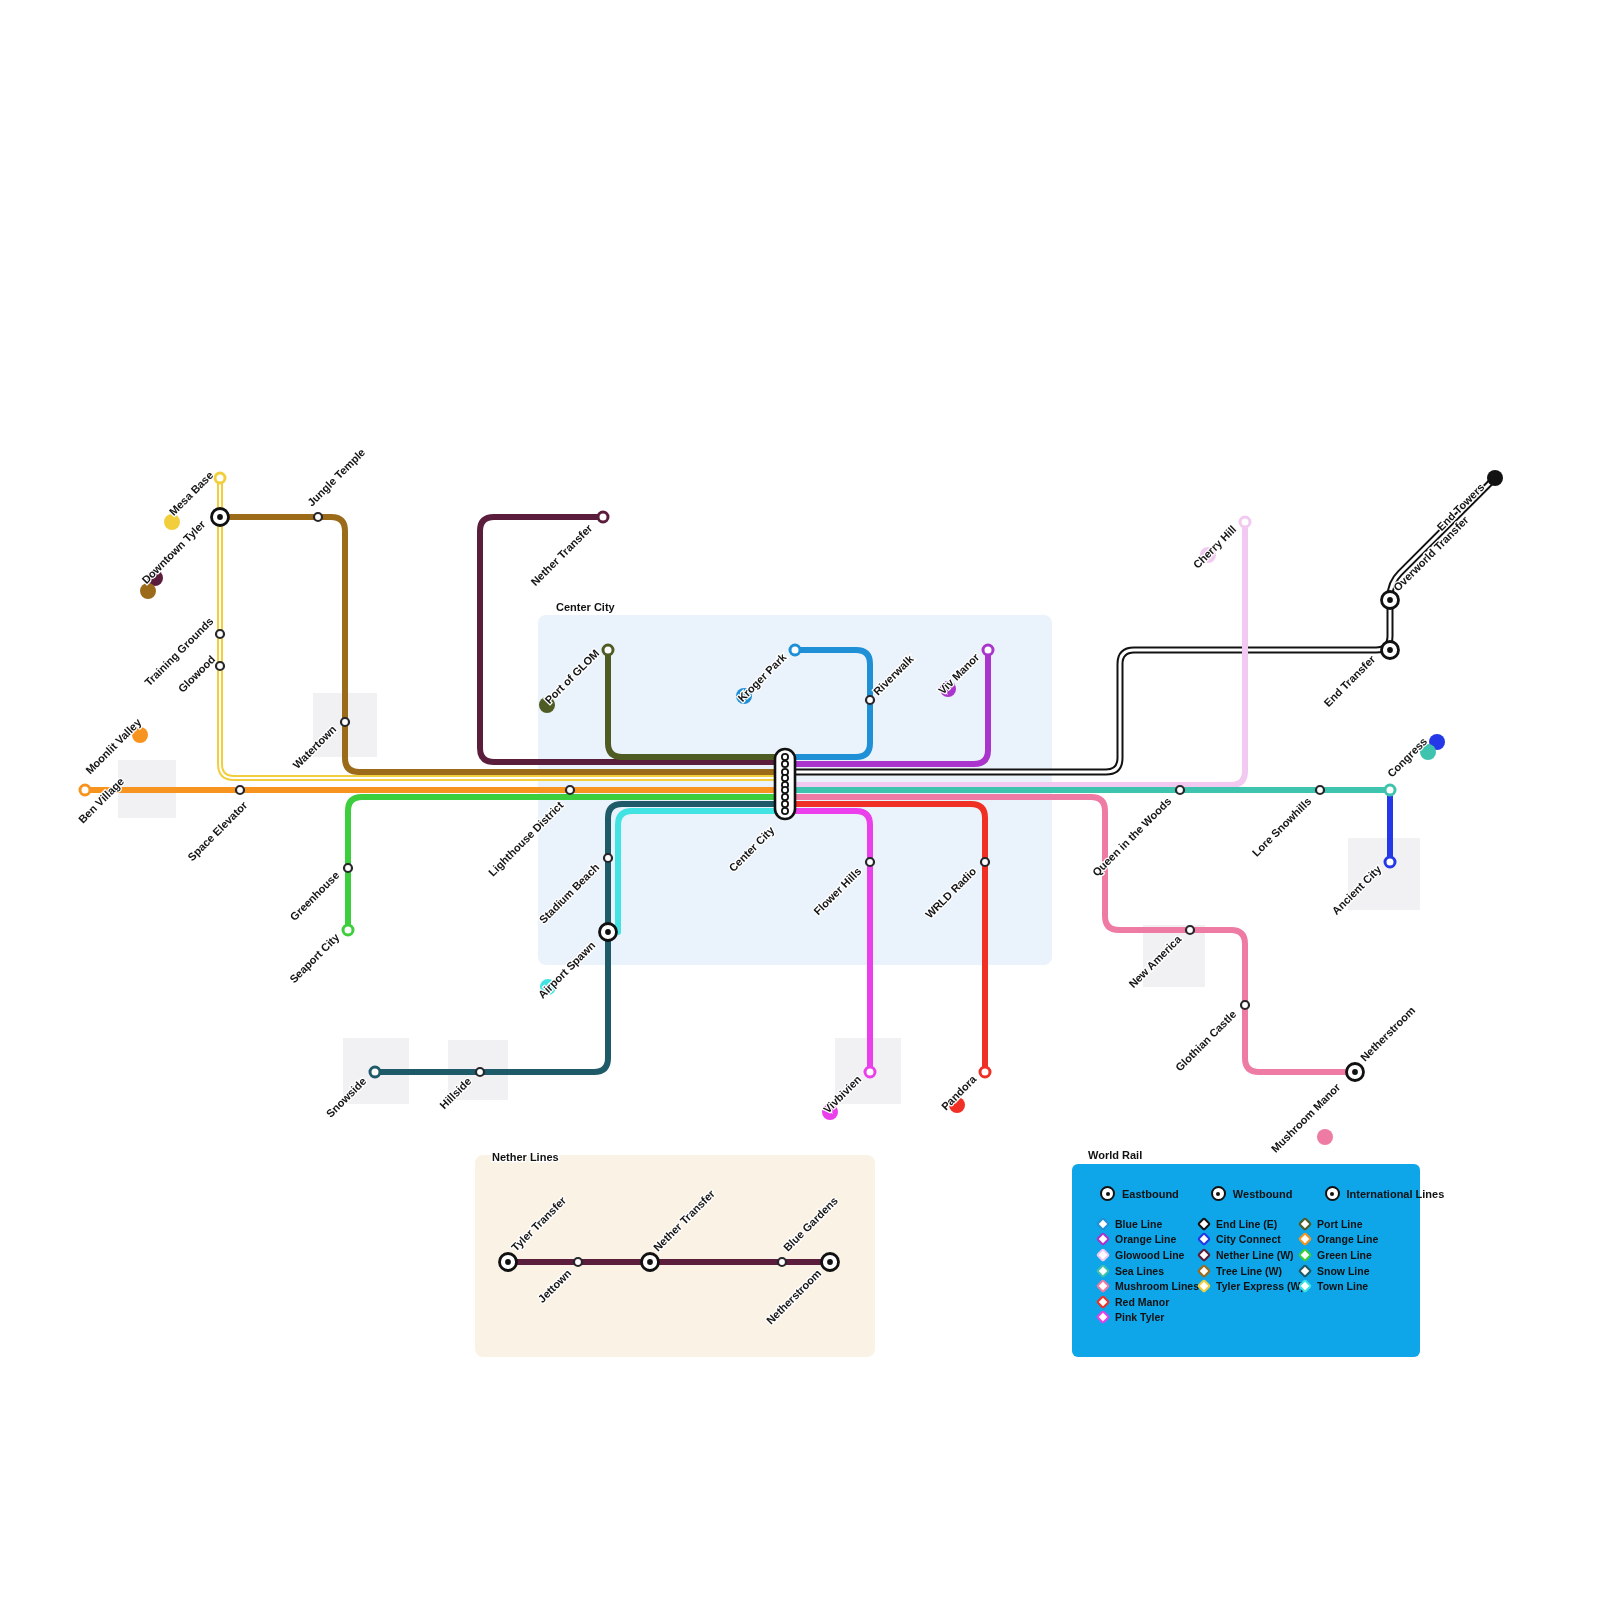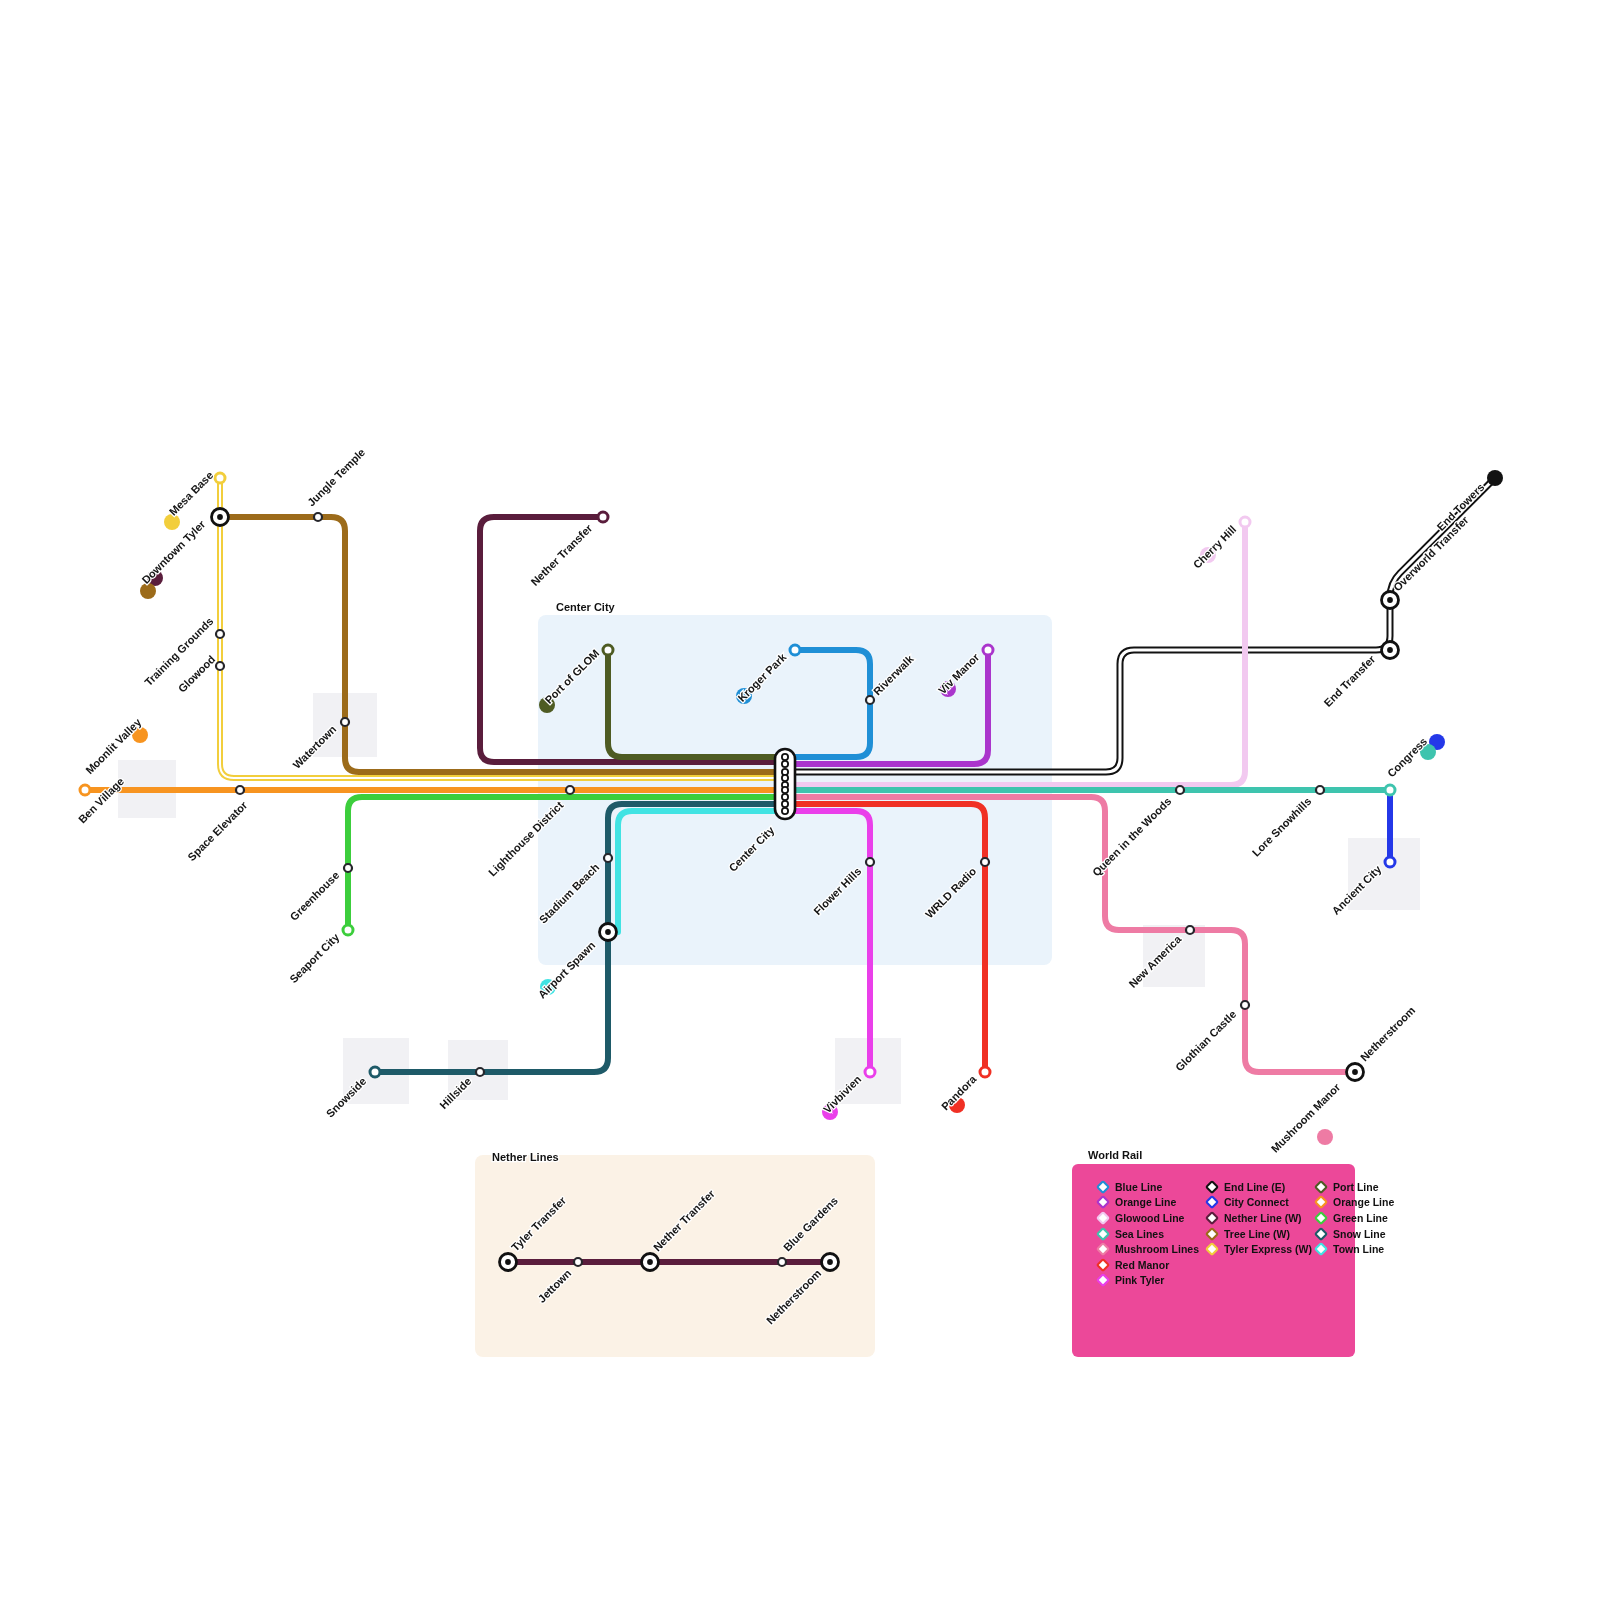--- a/index.html
+++ b/index.html
@@ -1,28 +1,28 @@
 <!DOCTYPE html>
 <html><head>
 <meta charset="utf-8">
 <style>
   html,body{margin:0;padding:0;background:#ffffff;}
   body{font-family:"Liberation Sans",sans-serif;}
   .stage{position:relative;width:1600px;height:1600px;background:#ffffff;overflow:hidden;}
   #map-svg{position:absolute;left:0;top:0;width:1600px;height:1600px;}
 
-  .legend{position:absolute;left:1072px;top:1164px;width:283px;height:193px;
-          background:#ec4899;border-radius:6px;color:#111;}
+  .legend{position:absolute;left:1072px;top:1164px;width:348px;height:193px;
+          background:#0ea5e9;border-radius:6px;color:#111;}
   .legend-title{position:absolute;top:-15px;left:16px;font-size:11px;font-weight:bold;color:#111;}
   .legend-directions{display:flex;gap:32px;padding:22px 0 0 28px;align-items:center;}
   .dir{display:flex;align-items:center;gap:7px;font-size:11px;font-weight:bold;white-space:nowrap;}
   .bullseye{width:11px;height:11px;border:2.5px solid #111;border-radius:50%;
             display:inline-flex;align-items:center;justify-content:center;background:#fff;flex:none;}
   .bullseye-dot{width:4px;height:4px;background:#111;border-radius:50%;}
-  .legend-columns{display:flex;padding:15px 0 0 26px;gap:8px;text-align:center;}
+  .legend-columns{display:flex;padding:15px 0 0 26px;text-align:center;}
   .col{width:101px;display:flex;flex-direction:column;}
   .entry{display:flex;align-items:center;gap:7px;font-size:10.5px;font-weight:bold;height:15.6px;white-space:nowrap;}
   .diamond{width:6px;height:6px;border:2.5px solid #000;background:#fff;transform:rotate(45deg);
            border-radius:2px;flex:none;}
 </style>
 </head>
 <body>
 
 <div class="stage">
   <svg id="map-svg" xmlns="http://www.w3.org/2000/svg" viewBox="0 0 1600 1600">
@@ -256,20 +256,40 @@
       <text x="572" y="1274" transform="rotate(-45 572 1274)" text-anchor="end" font-size="11" font-weight="bold" fill="#151515" stroke="#ffffff" stroke-width="2.5" paint-order="stroke">Jettown</text>
       <text x="658" y="1252" transform="rotate(-45 658 1252)" text-anchor="start" font-size="11" font-weight="bold" fill="#151515" stroke="#ffffff" stroke-width="2.5" paint-order="stroke">Nether Transfer</text>
       <text x="788" y="1252" transform="rotate(-45 788 1252)" text-anchor="start" font-size="11" font-weight="bold" fill="#151515" stroke="#ffffff" stroke-width="2.5" paint-order="stroke">Blue Gardens</text>
       <text x="822" y="1274" transform="rotate(-45 822 1274)" text-anchor="end" font-size="11" font-weight="bold" fill="#151515" stroke="#ffffff" stroke-width="2.5" paint-order="stroke">Netherstroom</text>
       <text x="556" y="611" font-size="11" font-weight="bold" fill="#111111" stroke="#ffffff" stroke-width="2.5" paint-order="stroke">Center City</text>
       <text x="492" y="1161" font-size="11" font-weight="bold" fill="#111111" stroke="#ffffff" stroke-width="2.5" paint-order="stroke">Nether Lines</text>
     </svg>
 
   <div class="legend">
     <div class="legend-title">World Rail</div>
+    <div class="legend-directions">
+        <span class="dir">
+          <span class="bullseye">
+            <span class="bullseye-dot"></span>
+          </span>
+          <span>Eastbound</span>
+        </span>
+        <span class="dir">
+          <span class="bullseye">
+            <span class="bullseye-dot"></span>
+          </span>
+          <span>Westbound</span>
+        </span>
+        <span class="dir">
+          <span class="bullseye">
+            <span class="bullseye-dot"></span>
+          </span>
+          <span>International Lines</span>
+        </span>
+      </div>
     <div class="legend-columns">
         <div class="col">
           <div class="entry">
             <span class="diamond" style="border-color: rgb(31, 143, 214);"></span>
             <span>Blue Line</span>
           </div>
           <div class="entry">
             <span class="diamond" style="border-color: rgb(170, 53, 204);"></span>
             <span>Orange Line</span>
           </div>

